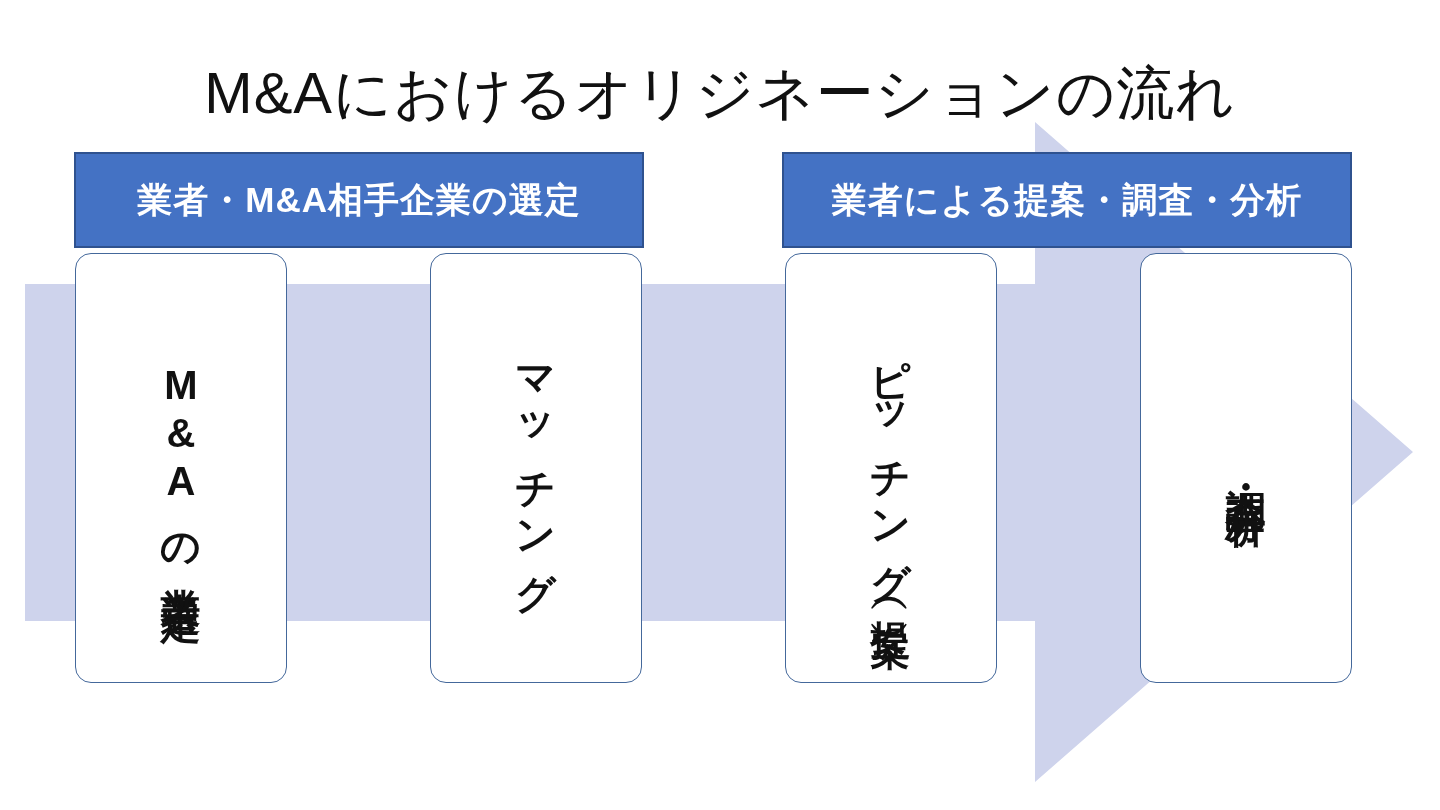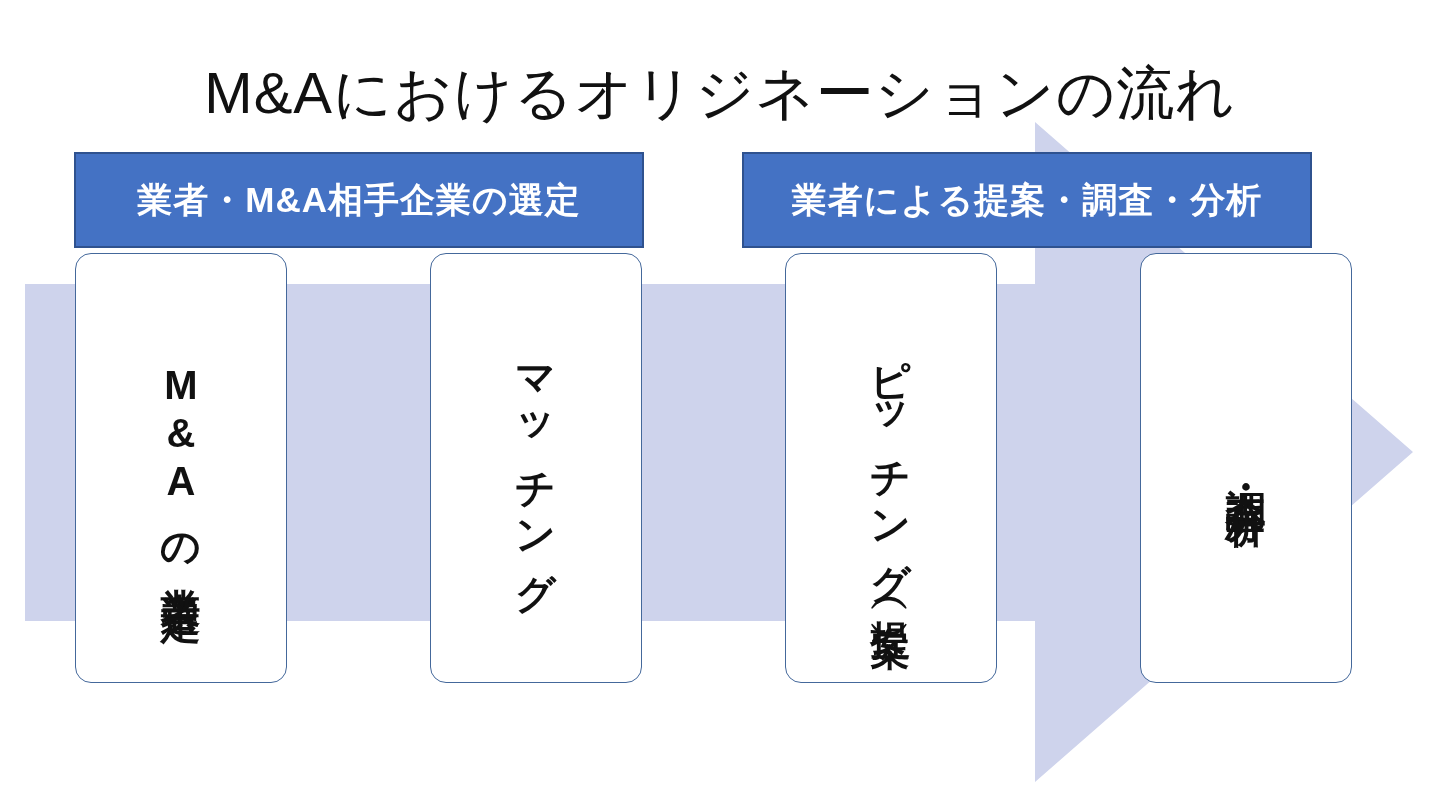--- a/index.html
+++ b/index.html
@@ -28,21 +28,21 @@
     position:absolute;top:152px;width:570px;height:96px;
     background:var(--bar_fill);border:2px solid var(--bar_border);
     display:flex;align-items:center;justify-content:center;
     z-index:2;
   }
   .phase-bar .phase-label{
     color:var(--bar_text);font-size:35px;font-weight:700;
     letter-spacing:1px;white-space:nowrap;
   }
   .phase-bar.p1{left:74px;}
-  .phase-bar.p2{left:742px;}
+  .phase-bar.p2{left:782px;}
   .step-box{
     position:absolute;top:253px;width:212px;height:430px;
     background:var(--box_fill);border:1.5px solid var(--box_border);
     border-radius:16px;display:flex;align-items:center;justify-content:center;
     z-index:2;
   }
   .step-box.b1{left:75px;}
   .step-box.b2{left:430px;}
   .step-box.b3{left:785px;}
   .step-box.b4{left:1140px;}

